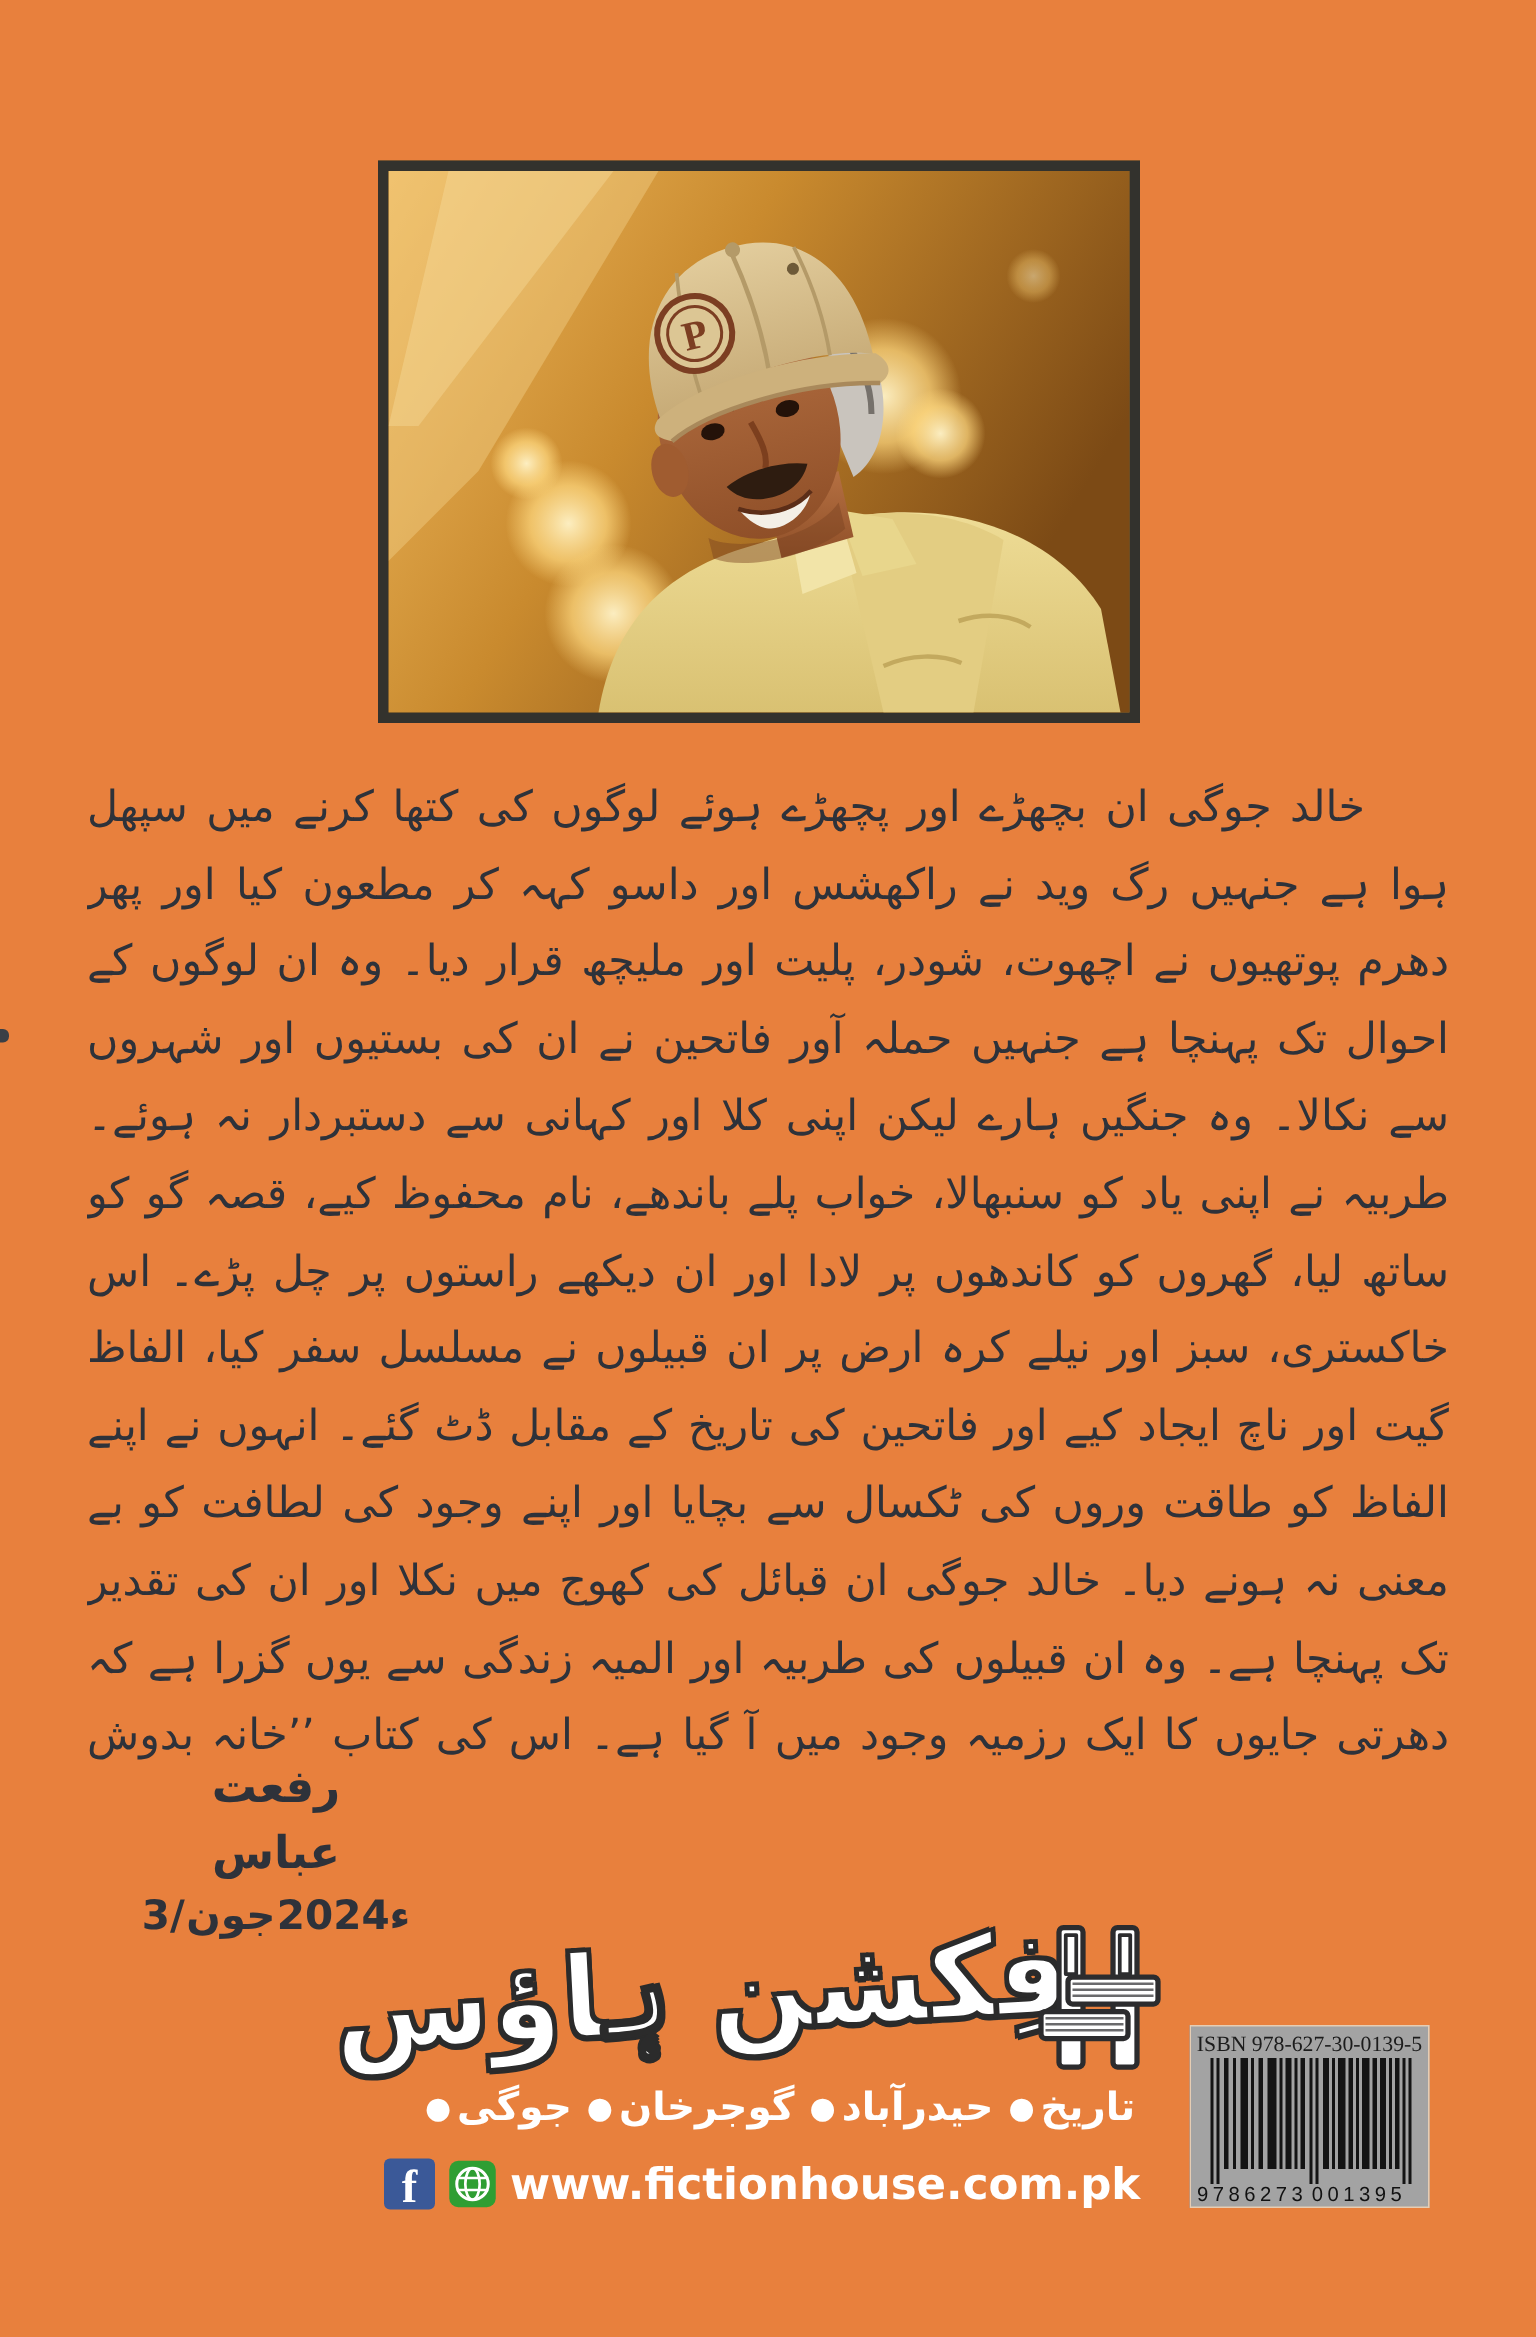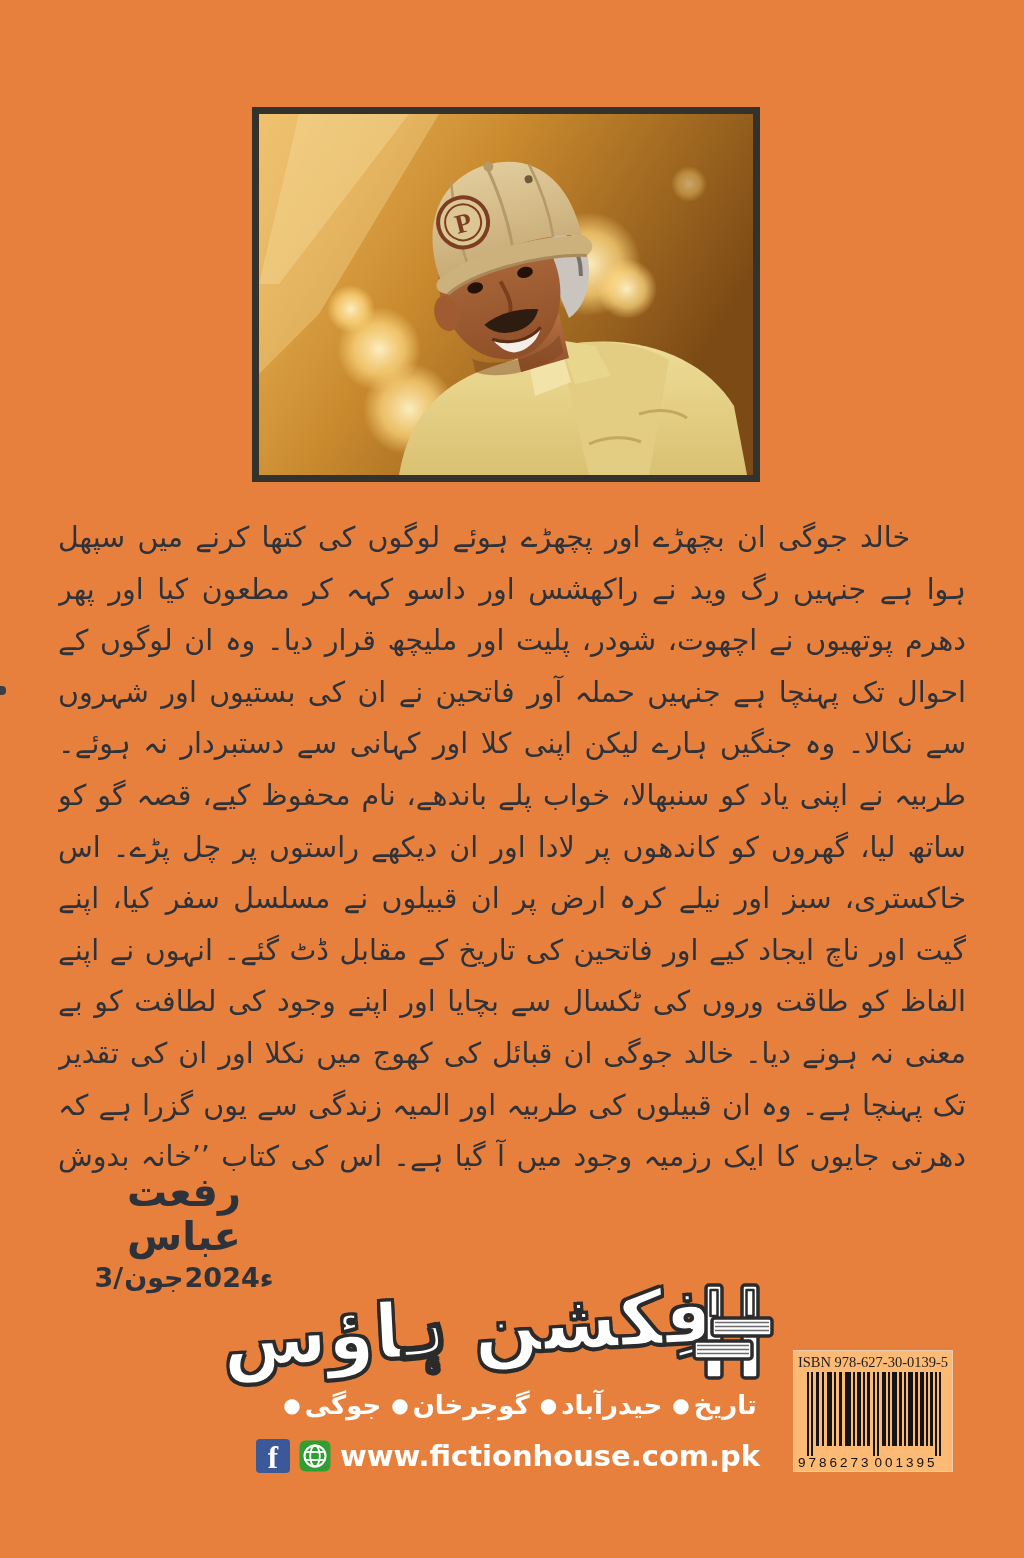--- a/index.html
+++ b/index.html
@@ -23,21 +23,21 @@
     overflow:hidden; direction:rtl; color:#2e323a;
     font-size:28.5px; line-height:51.6px; text-align:justify;
     text-indent:56px; word-spacing:1px;
   }
   .review .line{display:inline;}
   
   .signature{
     position:absolute; left:94px; top:1170px; width:180px;
     direction:rtl; text-align:center; color:#2e323a;
   }
-  .sig-name{font-size:40px; font-weight:bold; line-height:44px;}
+  .sig-name{font-size:30px; font-weight:bold; line-height:44px;}
   .sig-date{display:flex; direction:ltr; justify-content:center; gap:1px;
             font-size:27px; font-weight:bold; line-height:40px;}
   .sig-city{font-size:27px; font-weight:bold; line-height:38px;}
   
   .logo-text{
     position:absolute; left:245px; top:1266px; width:445px; height:122px;
     display:flex; align-items:center; justify-content:center;
     color:#ffffff; font-size:76px; font-weight:bold;
     transform:rotate(-3deg);
     -webkit-text-stroke:2.5px #2b2b2b;
@@ -60,21 +60,21 @@
   }
   .fb-badge{
     width:34px; height:34px; background:#3b5998; border-radius:4px;
     display:flex; align-items:flex-end; justify-content:center;
     color:#fff; font-size:31px; font-weight:bold; line-height:30px;
     font-family:"Liberation Serif", serif; overflow:hidden;
   }
   
   .barcode{
     position:absolute; left:793px; top:1350px; width:160px; height:122px;
-    background:#fdba74; box-shadow:0 0 0 1px #e6cdb4 inset;
+    background:#a3a3a3; box-shadow:0 0 0 1px #e6cdb4 inset;
   }
 </style>
 </head>
 <body>
 
 <div class="cover">
 
   <div class="speck"></div>
 
   <figure class="photo-frame">
@@ -163,21 +163,21 @@
       <path d="M330,330 C348,322 368,322 382,328" stroke="#c3a95e" stroke-width="3" fill="none"></path>
     </svg>
   </figure>
 
   <section class="review" dir="rtl" lang="ur">
     <span class="line">خالد جوگی ان بچھڑے اور پچھڑے ہوئے لوگوں کی کتھا کرنے میں سپھل ہوا ہے جنہیں رگ وید نے</span>
     <span class="line">راکھشس اور داسو کہہ کر مطعون کیا اور پھر دھرم پوتھیوں نے اچھوت، شودر، پلیت اور ملیچھ قرار دیا۔ وہ ان لوگوں</span>
     <span class="line">کے احوال تک پہنچا ہے جنہیں حملہ آور فاتحین نے ان کی بستیوں اور شہروں سے نکالا۔ وہ جنگیں ہارے لیکن اپنی</span>
     <span class="line">کلا اور کہانی سے دستبردار نہ ہوئے۔ طربیہ نے اپنی یاد کو سنبھالا، خواب پلے باندھے، نام محفوظ کیے، قصہ گو کو</span>
     <span class="line">ساتھ لیا، گھروں کو کاندھوں پر لادا اور ان دیکھے راستوں پر چل پڑے۔ اس خاکستری، سبز اور نیلے کرہ ارض پر</span>
-    <span class="line">ان قبیلوں نے مسلسل سفر کیا، اپنے گیت اور ناچ ایجاد کیے اور فاتحین کی تاریخ کے مقابل ڈٹ گئے۔ انہوں نے</span>
+    <span class="line">ان قبیلوں نے مسلسل سفر کیا، الفاظ گیت اور ناچ ایجاد کیے اور فاتحین کی تاریخ کے مقابل ڈٹ گئے۔ انہوں نے</span>
     <span class="line">اپنے الفاظ کو طاقت وروں کی ٹکسال سے بچایا اور اپنے وجود کی لطافت کو بے معنی نہ ہونے دیا۔ خالد جوگی ان</span>
     <span class="line">قبائل کی کھوج میں نکلا اور ان کی تقدیر تک پہنچا ہے۔ وہ ان قبیلوں کی طربیہ اور المیہ زندگی سے یوں گزرا ہے کہ</span>
     <span class="line">دھرتی جایوں کا ایک رزمیہ وجود میں آ گیا ہے۔ اس کی کتاب ’’خانہ بدوش قبائل‘‘ ایک مقامی آدمی کی دید ہے۔</span>
     
     
     
     
   </section>
 
   <div class="signature">

